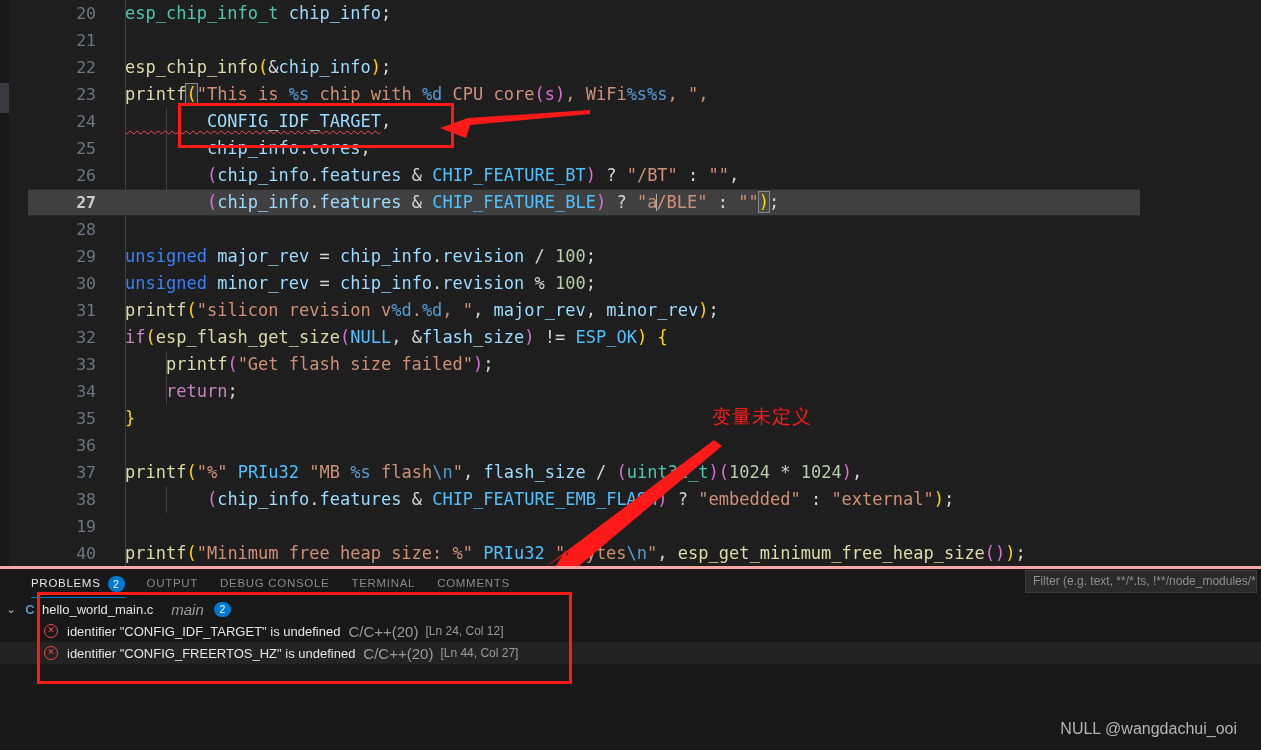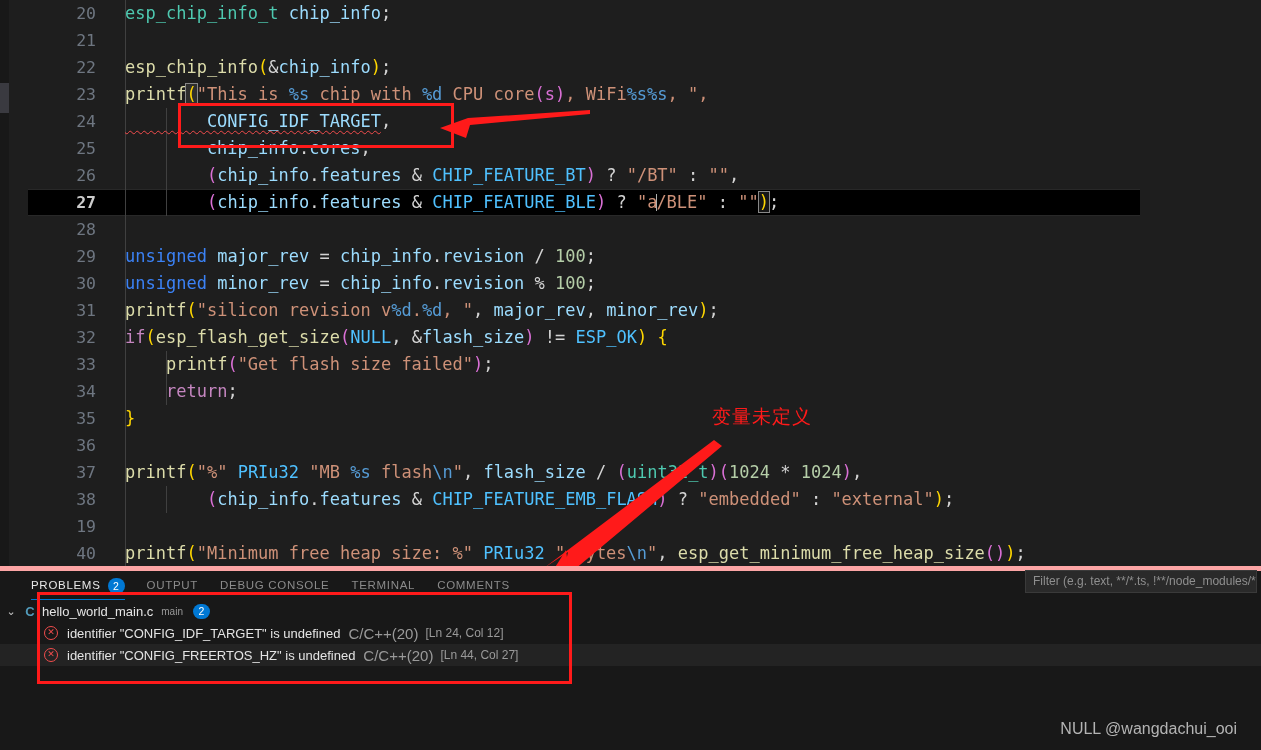--- a/index.html
+++ b/index.html
@@ -21,21 +21,21 @@
 
   .edge-deco { position: absolute; left: 0; top: 0; width: 9px; height: 566px; background: #181818; }
   .edge-slider { position: absolute; left: 0; top: 83px; width: 9px; height: 30px; background: #3a3a40; }
 
   .code-rows { position: absolute; left: 0; top: 0; width: 1112px; margin-left: 28px; }
 
   .crow {
     position: relative; height: 27px; line-height: 27px; white-space: pre;
     font-family: "DejaVu Sans Mono", monospace; font-size: 17px;
   }
-  .crow.cur { background: #000000; box-shadow: inset 0 1px 0 #282828, inset 0 -1px 0 #282828; }
+  .crow.cur { background: #404040; box-shadow: inset 0 1px 0 #282828, inset 0 -1px 0 #282828; }
 
   .lnum {
     position: absolute; left: 0; width: 68px; text-align: right;
     color: #6e7681; font-size: 16.5px; font-family: "DejaVu Sans Mono", monospace;
   }
   .crow.cur .lnum { color: #cccccc; font-weight: bold; }
 
   .ctext { position: absolute; left: 97px; top: 0; }
 
   .guides { position: absolute; left: 97px; top: 0; width: 400px; height: 27px; }
@@ -77,21 +77,21 @@
 
   .ann-cn {
     position: absolute; left: 712px; top: 404px;
     color: #ff1a1a; font-size: 19px; letter-spacing: 1px;
     font-family: "DejaVu Sans", sans-serif; white-space: nowrap;
   }
 
   
   #panel {
     position: absolute; left: 0; top: 566px; width: 1261px; height: 184px;
-    background: #181818; border-top: 5px solid #fca5a5;
+    background: #181818; border-top: 3px solid #fca5a5;
   }
   #panel-tabs {
     position: relative; height: 29px; padding-left: 20px;
     display: flex; align-items: center; gap: 0px;
   }
   .ptab {
     font-family: "Liberation Sans", sans-serif; font-size: 11.5px;
     letter-spacing: 0.7px; color: #8b8b8b; text-transform: uppercase;
     padding: 0 11px; height: 29px; line-height: 29px; position: relative;
     display: flex; align-items: center; gap: 7px; cursor: pointer;
@@ -120,21 +120,21 @@
 
   .twisty {
     width: 22px; text-align: center; color: #c5c5c5; font-size: 11px; flex: none;
     font-family: "DejaVu Sans", sans-serif;
   }
   .cfile-icon {
     color: #519aba; font-weight: bold; font-size: 13px; width: 16px;
     text-align: center; flex: none; font-family: "Liberation Sans", sans-serif;
   }
   .fname { color: #e4e4e4; font-size: 13px; margin-left: 4px; }
-  .fdir  { color: #9a9a9a; font-size: 10px; margin-left: 8px; }
+  .fdir  { color: #9a9a9a; font-size: 15px; margin-left: 18px; font-style: italic; }
   .fbadge {
     background: #0078d4; color: #fff; border-radius: 9px; min-width: 17px;
     height: 15px; line-height: 15px; text-align: center; font-size: 10.5px;
     padding: 0 5px; margin-left: 10px;
   }
 
   .err-indent { width: 44px; flex: none; }
   .err-icon {
     width: 14px; height: 14px; border-radius: 50%; border: 1.5px solid #f14c4c;
     color: #f14c4c; font-size: 9px; line-height: 11px; text-align: center;

